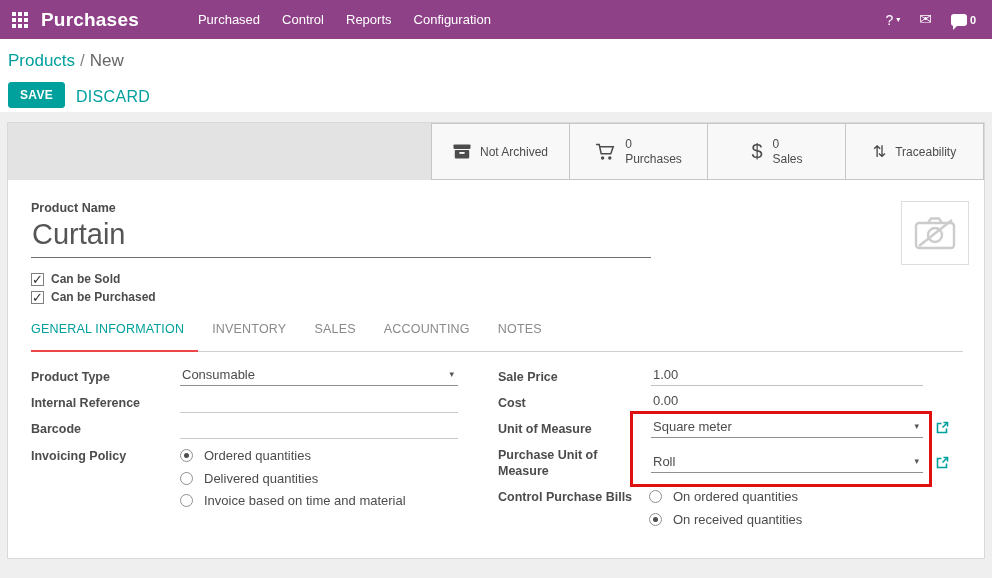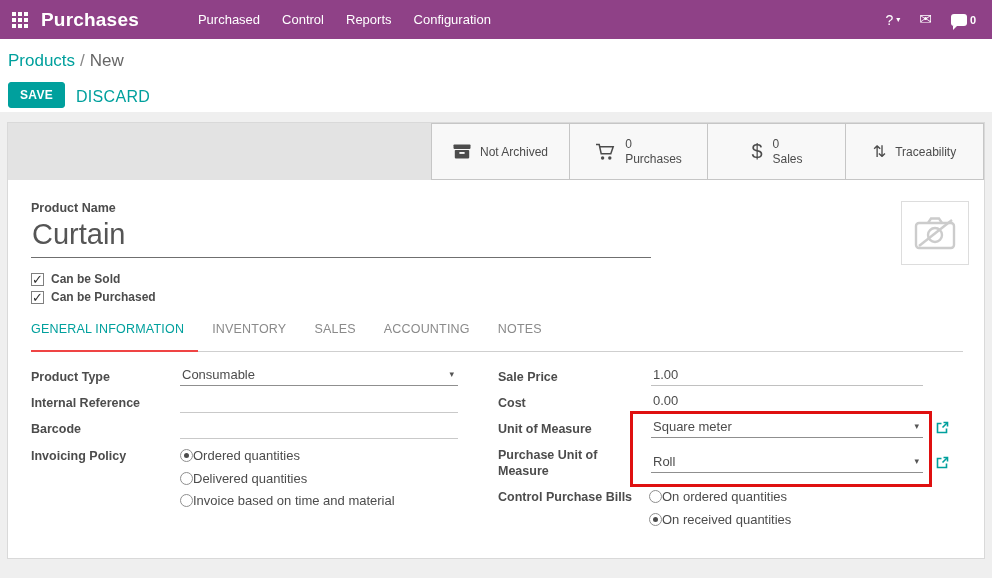--- a/index.html
+++ b/index.html
@@ -58,21 +58,21 @@
   .tab{font-size:12.5px;color:#8a8a8a;padding:0 14px 8px;cursor:pointer;letter-spacing:.2px;white-space:nowrap}
   .tab:first-child{padding-left:0}
   .tab.active{color:#00A09D;border-bottom:2px solid #ef4444;margin-bottom:-1px;padding-bottom:14px}
 
   
   .flabel{position:absolute;font-size:12.5px;font-weight:bold;color:#4c4c4c;line-height:1.25}
   .fline{position:absolute;border-bottom:1px solid #8f8f8f;font-size:13px;color:#4c4c4c;padding:1px 16px 3px 2px;min-height:20px;cursor:pointer}
   .fline.num{border-bottom-color:#c0c0c0;cursor:text}
   .fline.empty{border-bottom-color:#c9c9c9;cursor:text}
   .fline .caret{position:absolute;right:4px;top:3px;font-size:9px;color:#555;font-family:"DejaVu Sans",sans-serif}
-  .radio-opt{position:absolute;display:flex;align-items:center;gap:0;font-size:13px;color:#4c4c4c;cursor:pointer}
+  .radio-opt{position:absolute;display:flex;align-items:center;gap:11px;font-size:13px;color:#4c4c4c;cursor:pointer}
   .radio-circle{width:13px;height:13px;border-radius:50%;border:1px solid #8f8f8f;background:#fff;flex:none;position:relative}
   .radio-opt.selected .radio-circle::after{content:"";position:absolute;left:3px;top:3px;right:3px;bottom:3px;border-radius:50%;background:#4c4c4c}
   .ext-link{position:absolute;cursor:pointer;line-height:0}
   .annotation-box{position:absolute;left:622px;top:288px;width:302px;height:76px;border:3px solid #DF1010;pointer-events:none}
 </style>
 </head>
 <body>
 
 <div class="screen">
 

